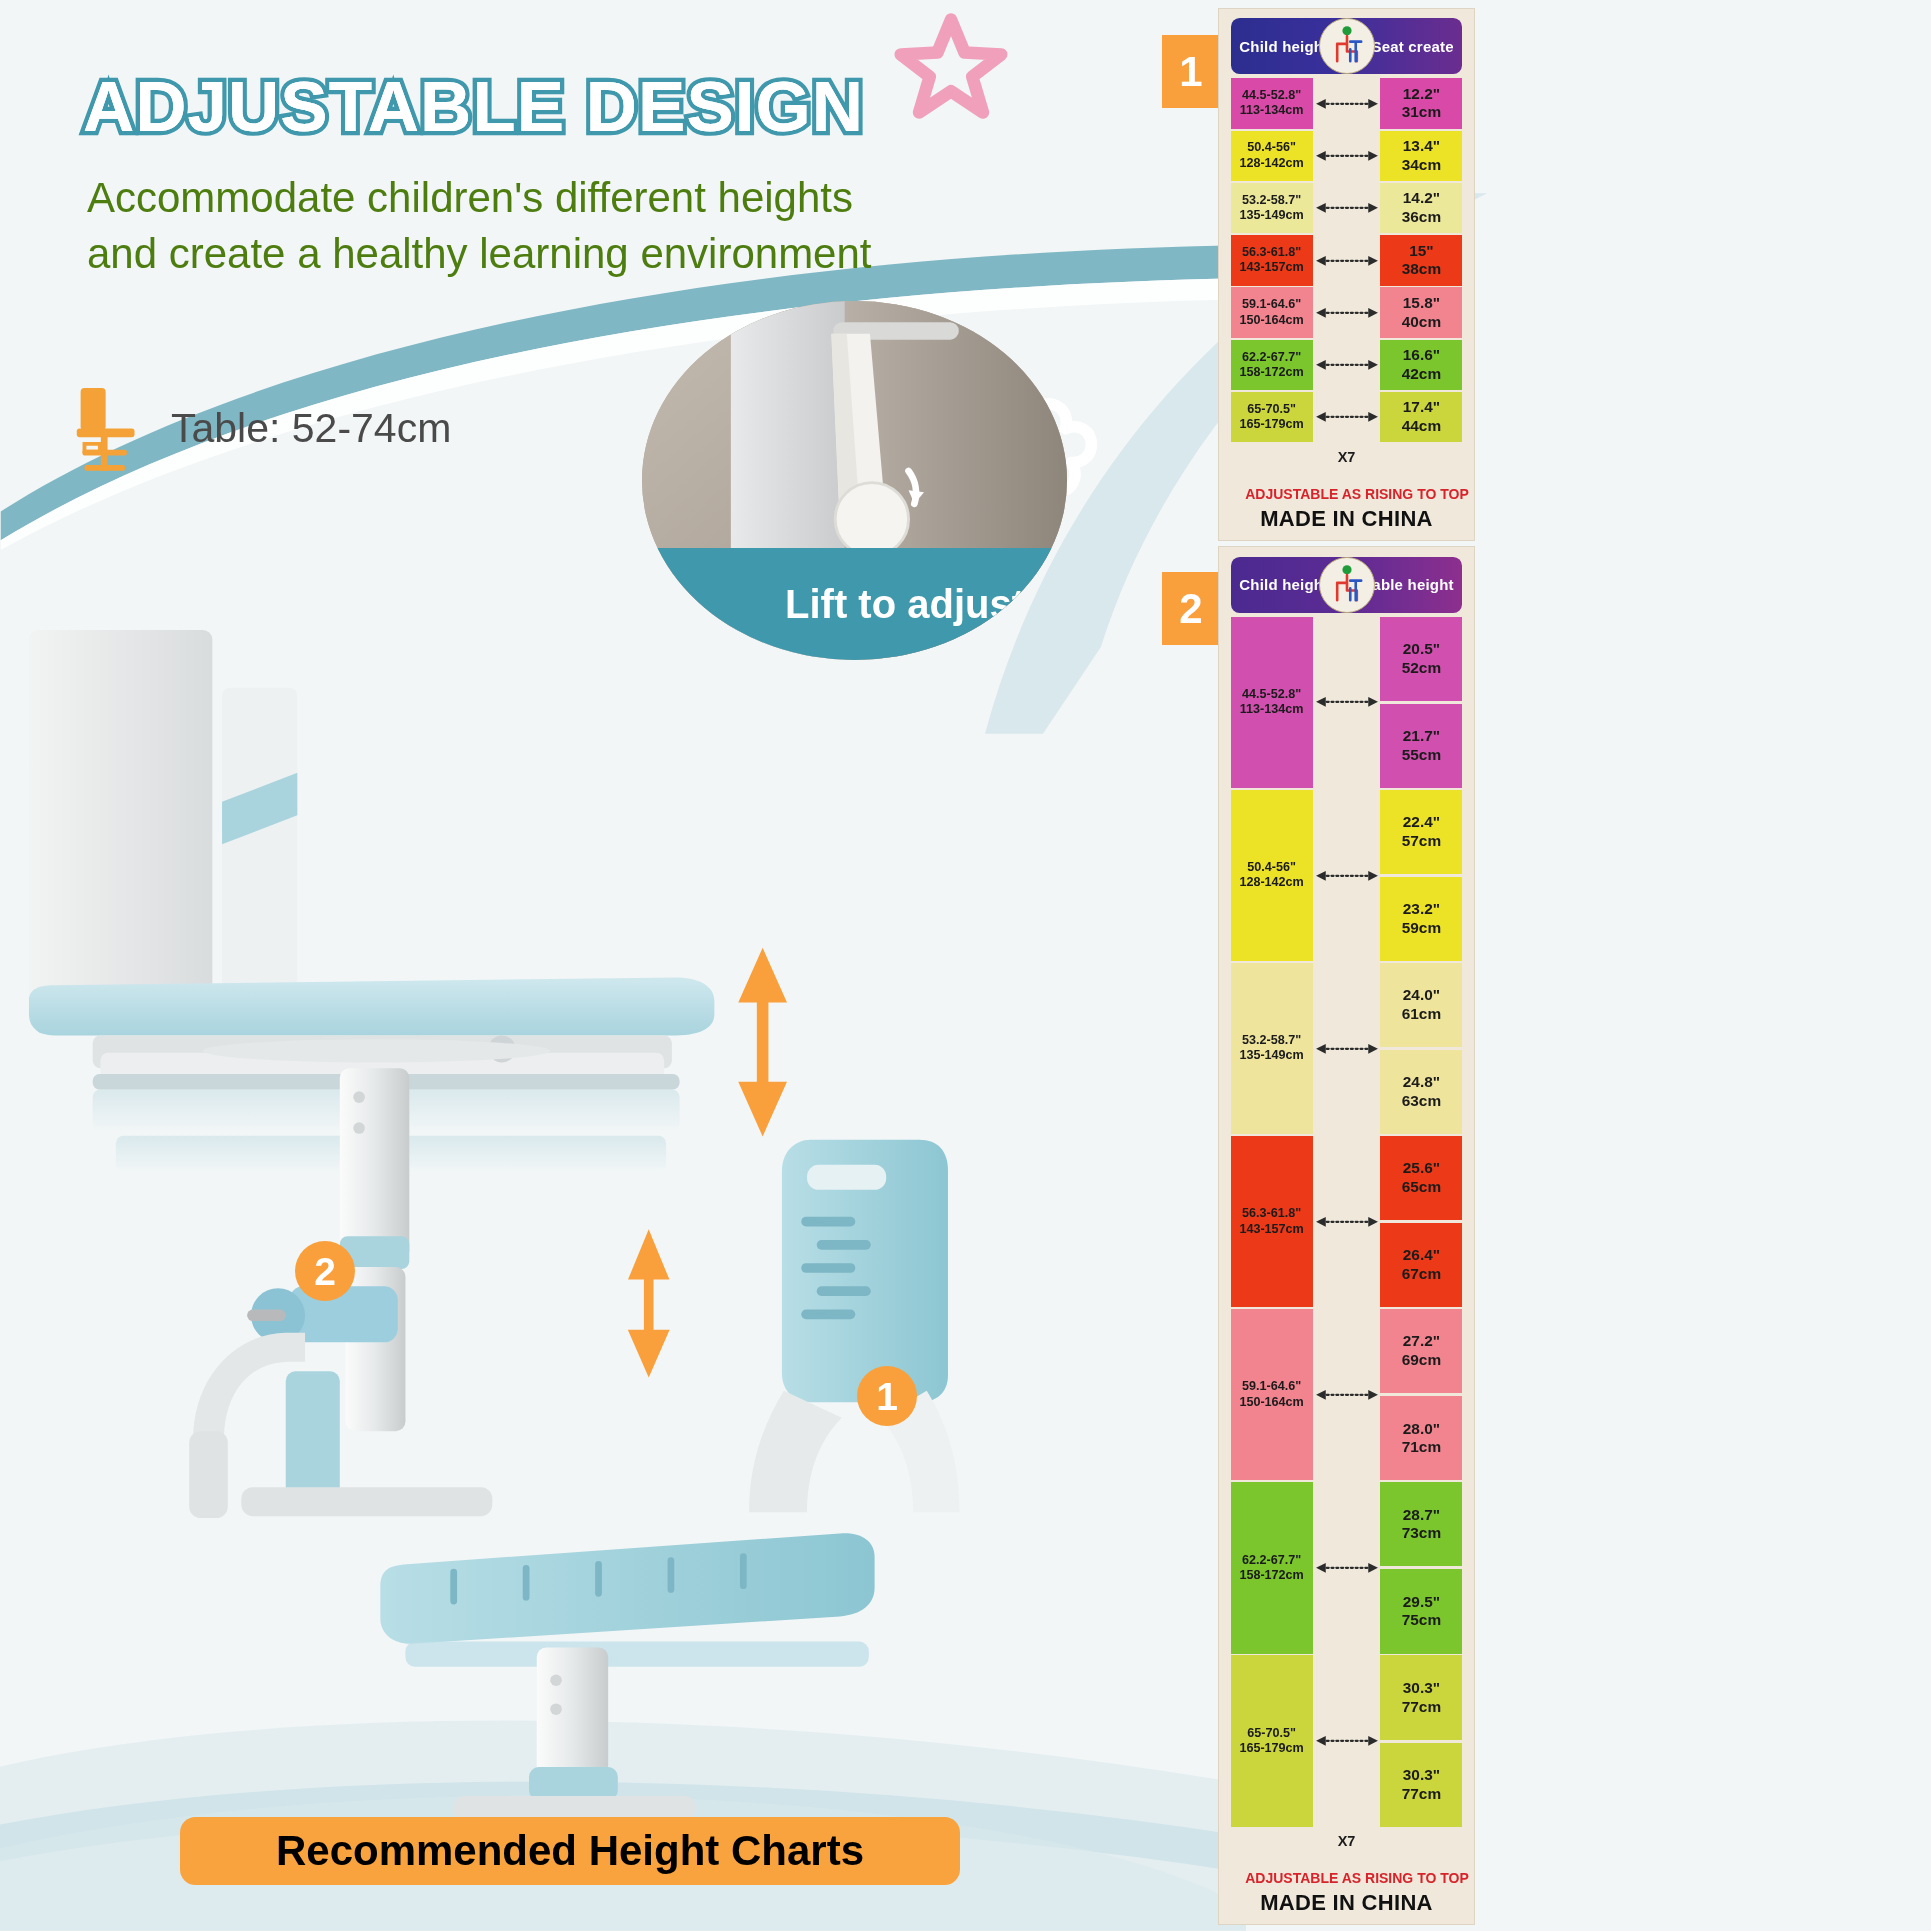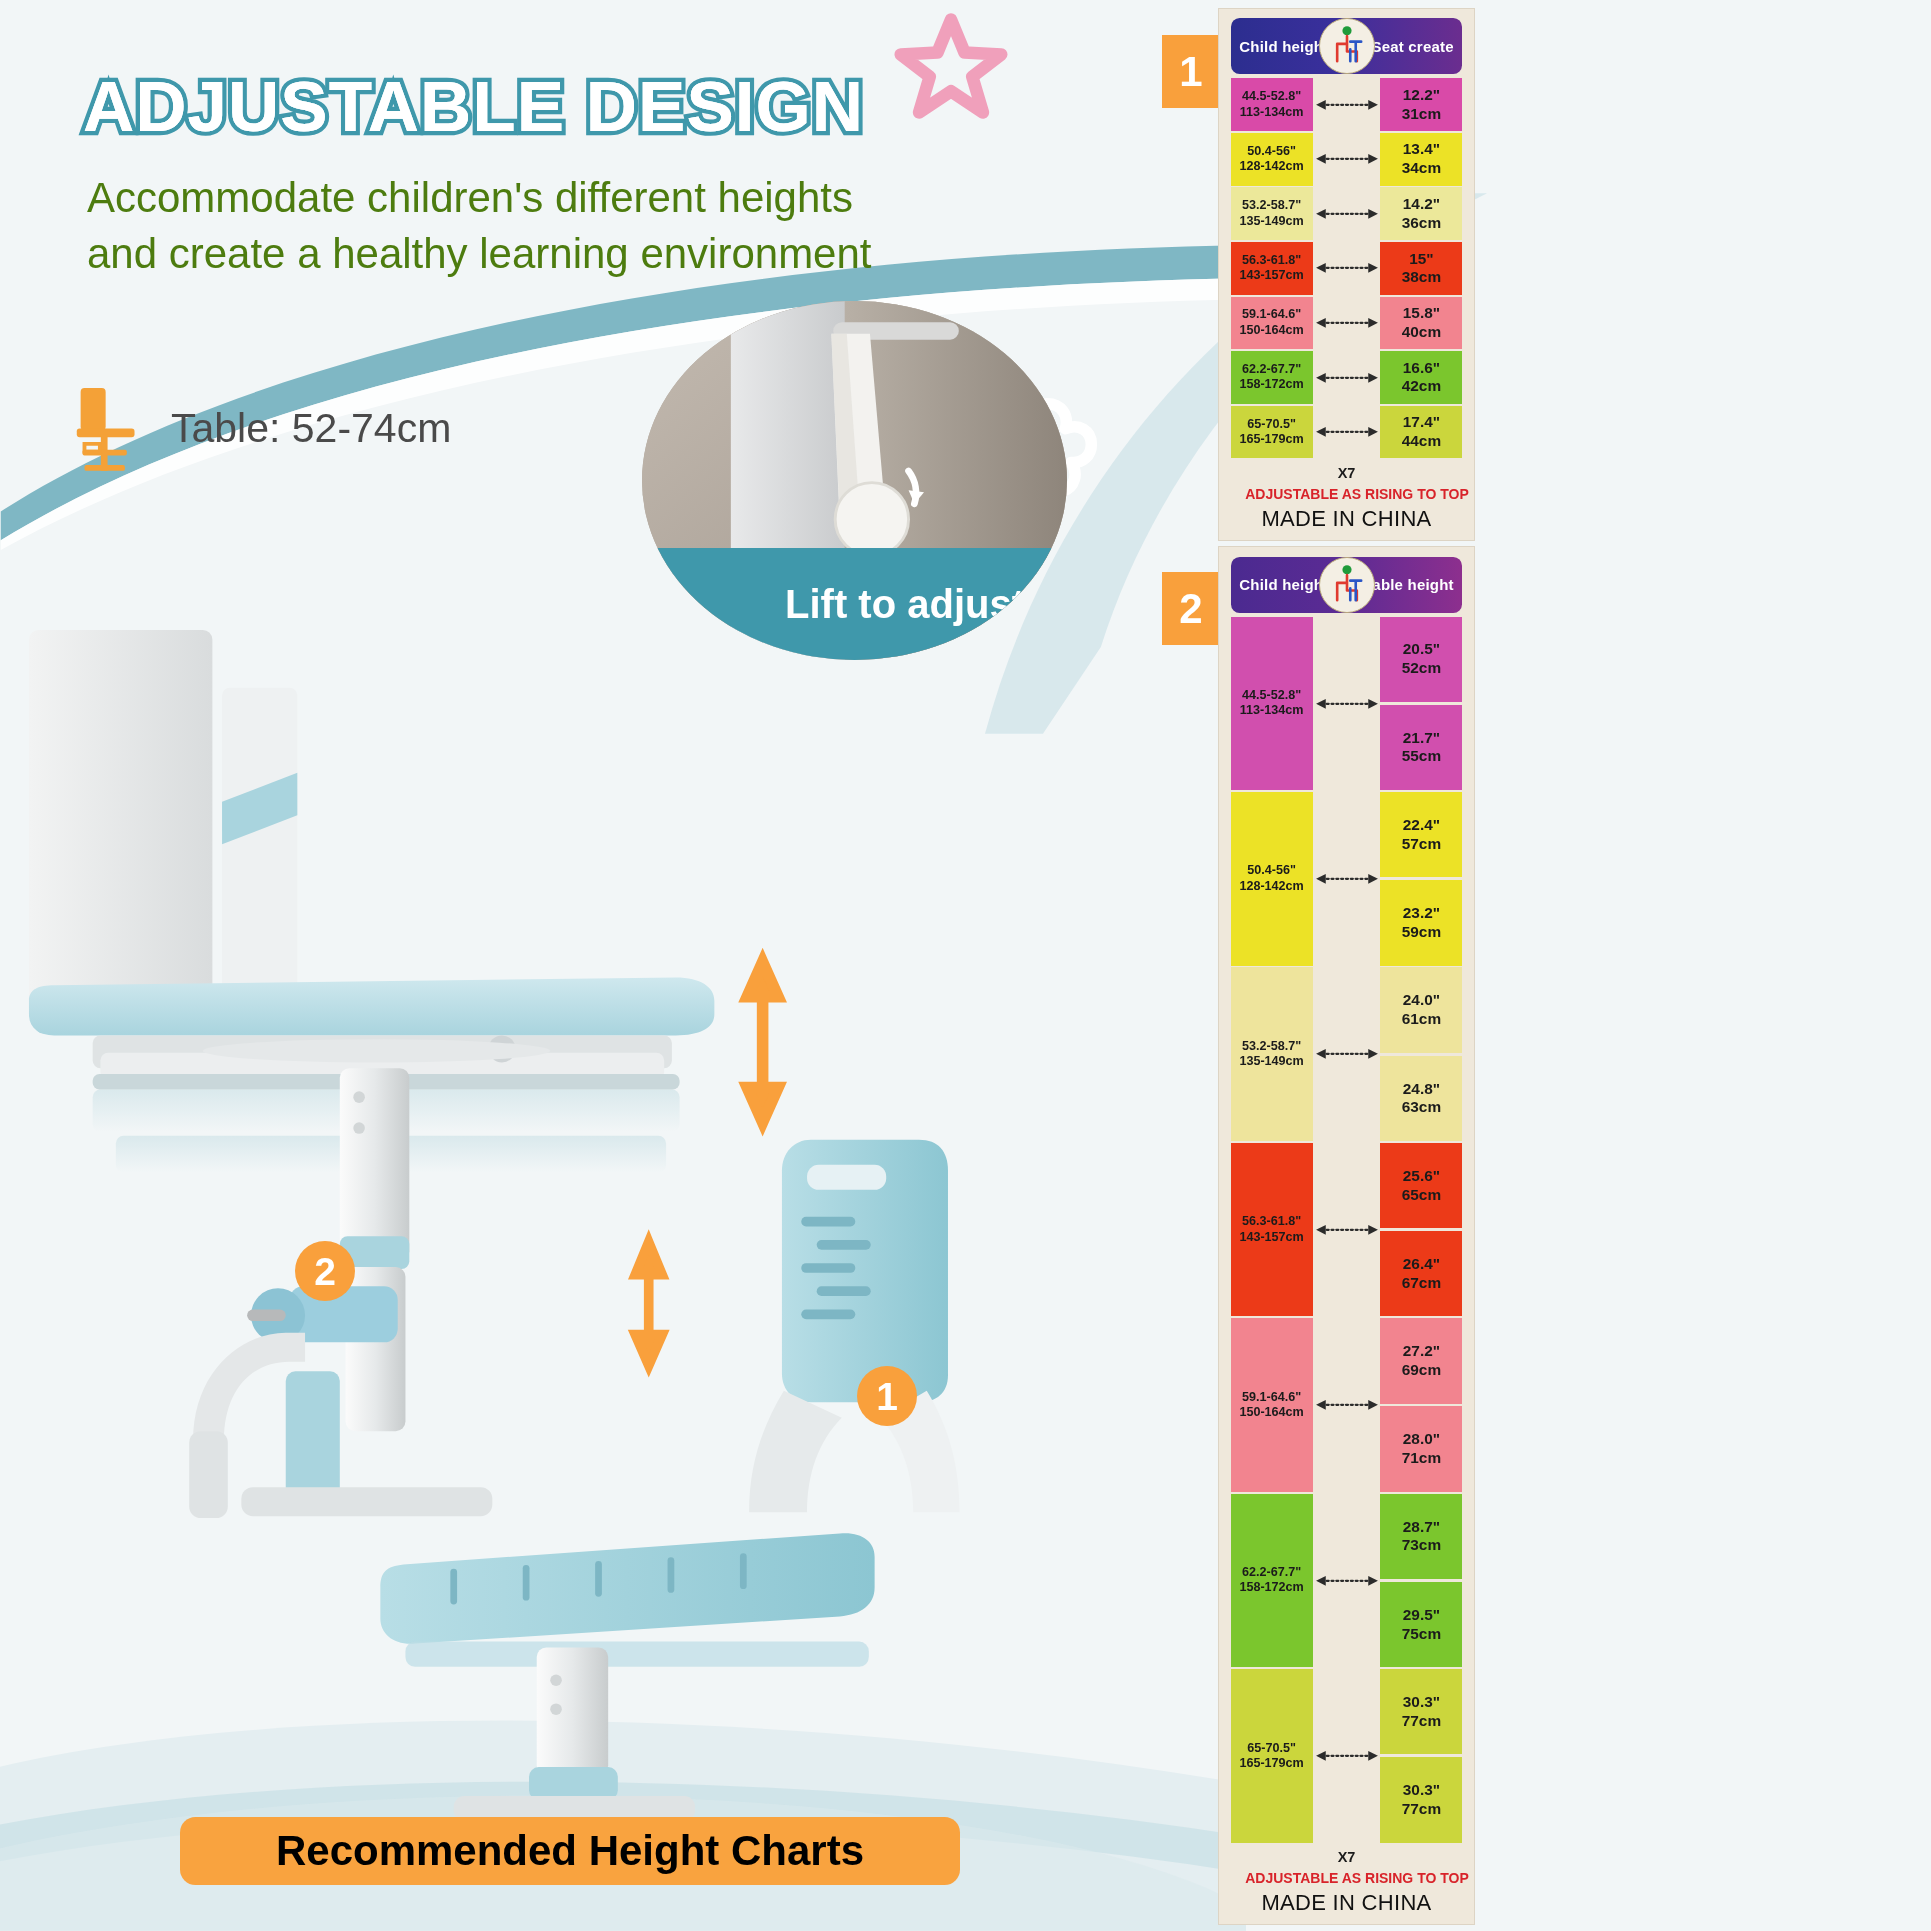--- a/index.html
+++ b/index.html
@@ -142,24 +142,24 @@
   .sub { display:flex; flex-direction:column; align-items:center; justify-content:center; flex:1; width:100%; }
   .mid {
     flex: 1; display: flex; align-items: center; justify-content: center;
     position: relative;
   }
   .dbl-arrow { width: 62px; height: 11.6px; }
 
   .chart-foot { flex: none; padding-top: 4.8px; }
   .xn { text-align: center; font-size: 14.5px; font-weight: bold; color: #1b1b1b; margin-top:1.9px; }
   .warn-row {
-    display: flex; align-items: center; justify-content: center; gap: 21px; margin-top: 1px;
+    display: flex; align-items: center; justify-content: center; gap: 21px; margin-top: 17px;
   }
   .warn-row .wtxt { color:#d8232a; font-size: 14px; font-weight: bold; white-space: nowrap; }
-  .made { text-align:center; font-size: 22px; font-weight: normal; color:#111; letter-spacing:0.3px; margin-top:1px; }
+  .made { text-align:center; font-size: 22px; font-weight: bold; color:#111; letter-spacing:0.3px; margin-top:1px; }
 </style>
 </head>
 <body>
 
 <div id="stage">
 
   <svg class="swoosh" style="left:0;top:222px;width:1246px;height:328px;" viewBox="0 0 1290 340">
     <path d="M0,330 C260,170 700,70 1290,58 L1290,24 C700,34 250,140 0,300 Z" fill="#7fb7c4"></path>
     <path d="M0,340 C270,190 720,92 1290,80 L1290,58 C700,70 260,170 0,330 Z" fill="#ffffff" opacity=".85"></path>
   </svg>

